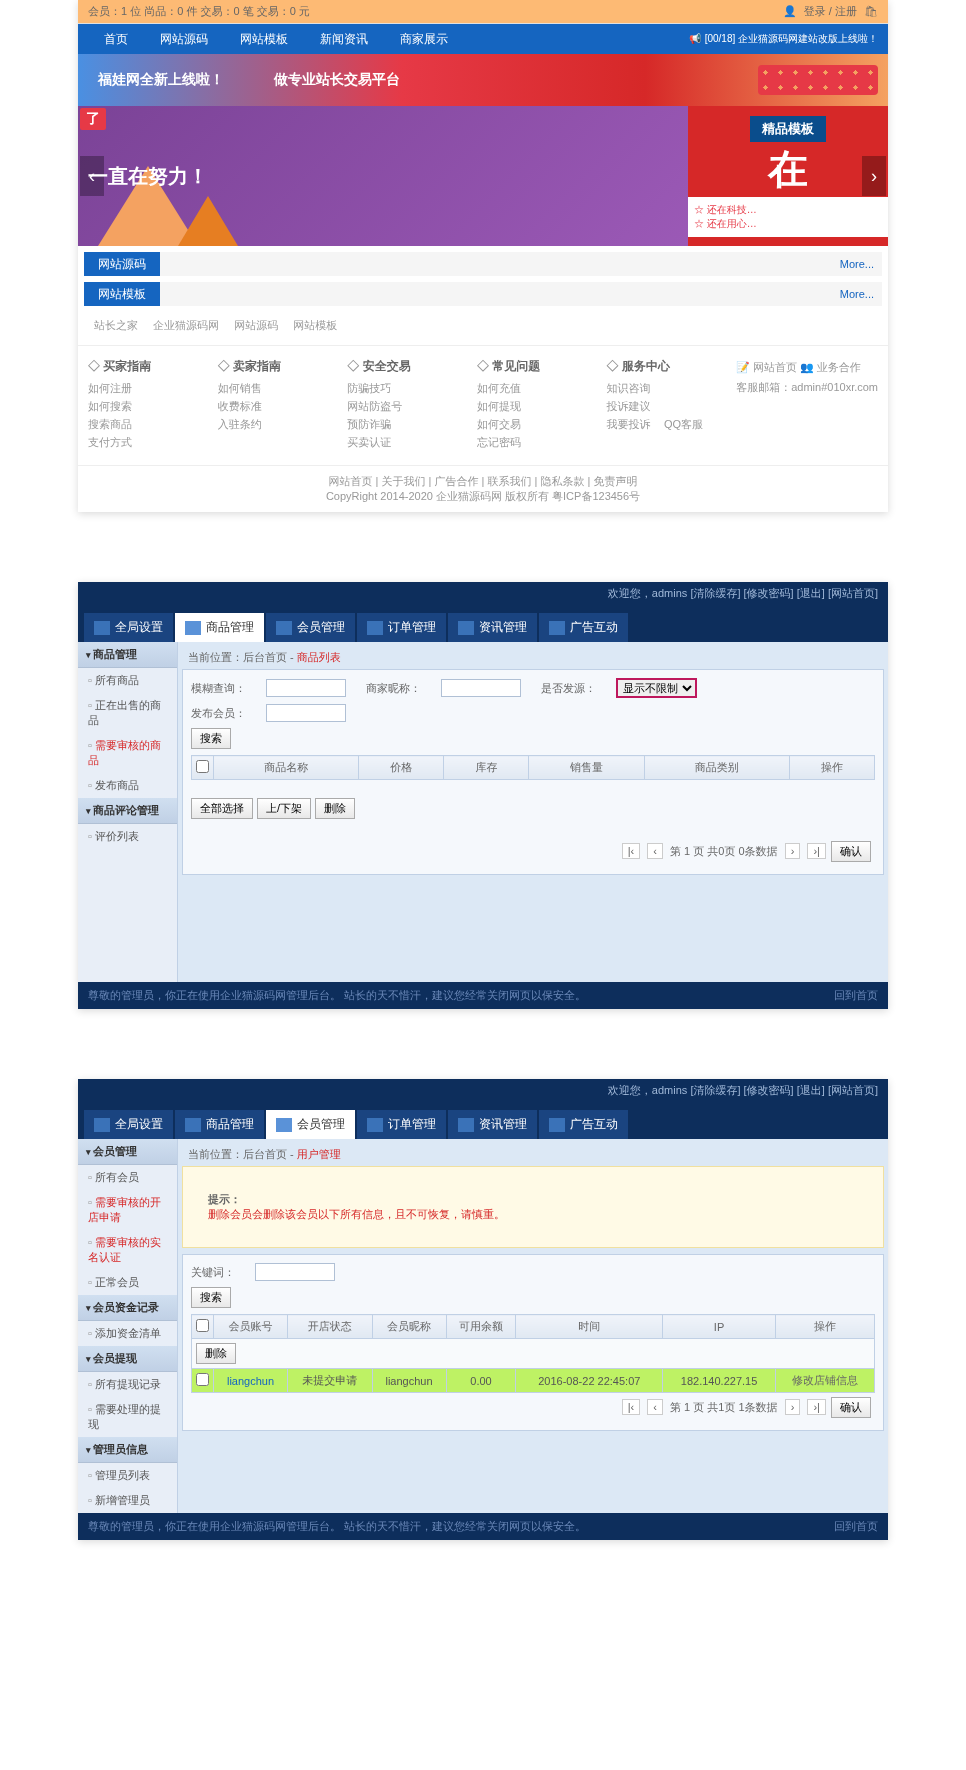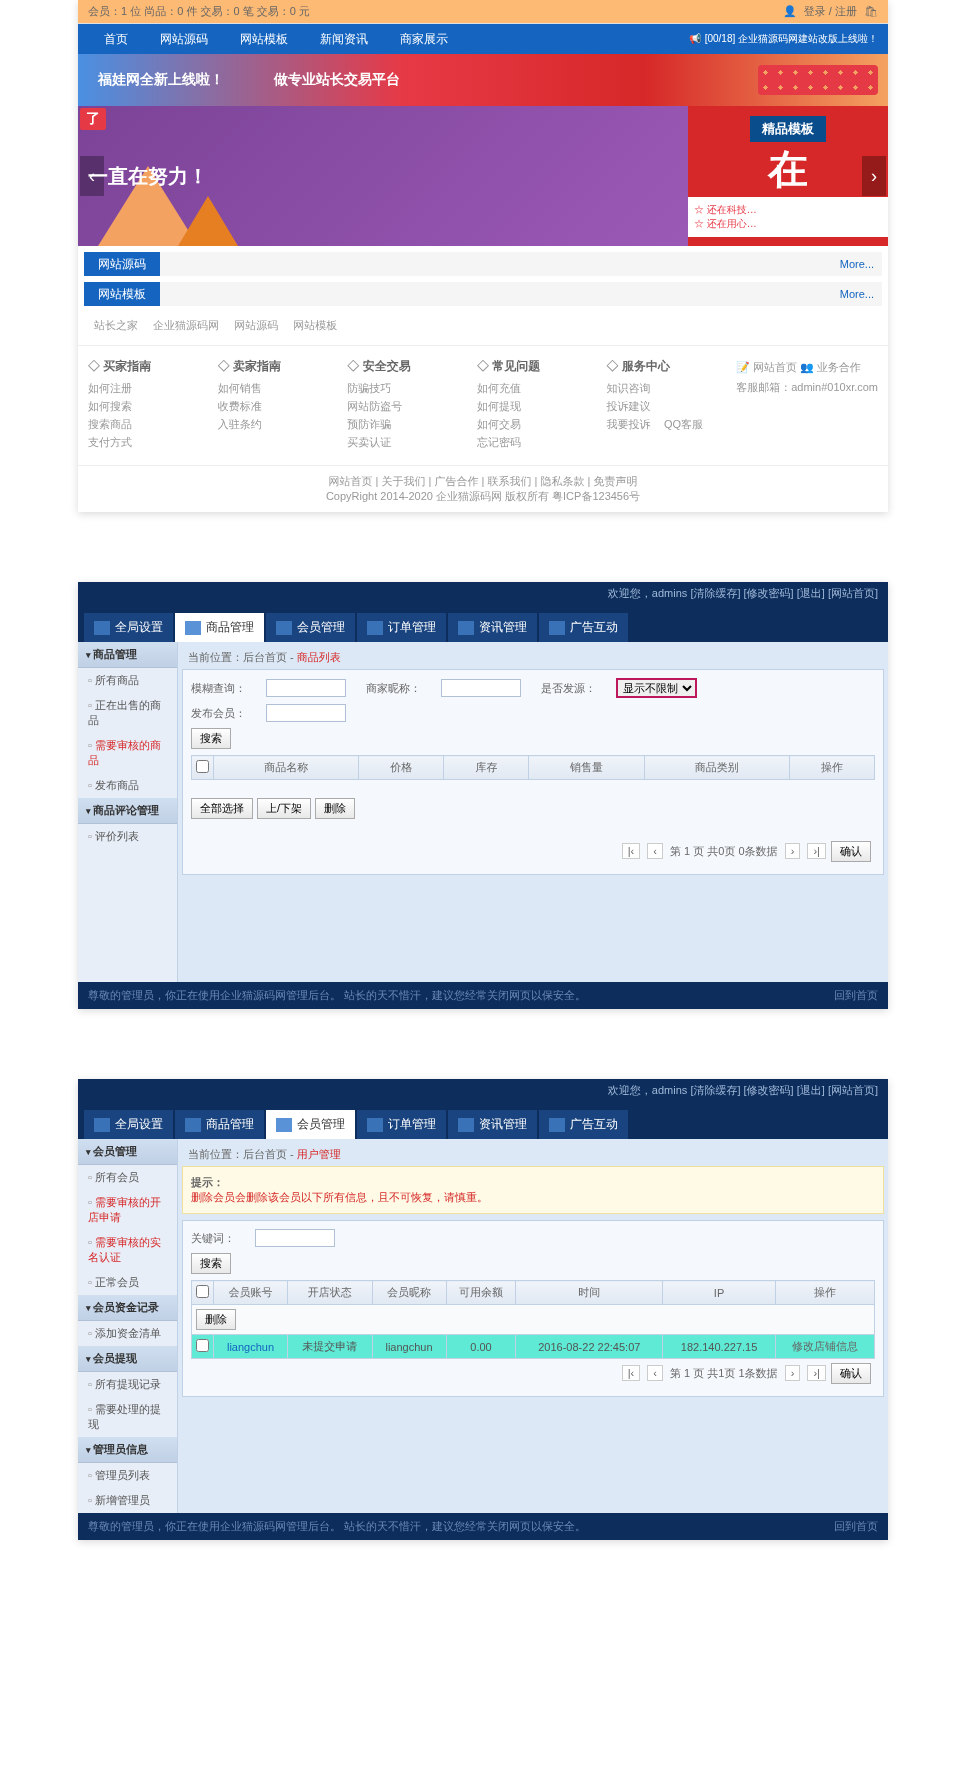--- a/index.html
+++ b/index.html
@@ -75,30 +75,30 @@
 .admin-side { width: 100px; background: #e8eef7; border-right: 1px solid #c0d0e5; }
 .admin-side-hdr { background: linear-gradient(#d0dff0, #c0d0e5); padding: 5px 8px; font-size: 11px; font-weight: bold; color: #333; border-bottom: 1px solid #b0c0d5; }
 .admin-side-hdr::before { content: '▾ '; font-size: 9px; }
 .admin-side a { display: block; padding: 5px 10px; font-size: 11px; color: #555; text-decoration: none; }
 .admin-side a::before { content: '▫ '; color: #999; }
 .admin-side a.red { color: #d62828; }
 .admin-main { flex: 1; background: #dce8f5; padding: 4px; }
 .admin-crumb { font-size: 11px; padding: 4px 6px; color: #666; }
 .admin-crumb .red { color: #d62828; }
 .admin-box { background: #f5f8fc; border: 1px solid #c0d0e5; padding: 8px; margin-bottom: 4px; }
-.admin-warn { background: #fffae6; border: 1px solid #f0e0a0; padding: 8px; font-size: 11px; color: #666; margin-bottom: 6px; }
+.admin-warn { background: #fffae6; border: 1px solid #f0e0a0; padding: 25px; font-size: 11px; color: #666; margin-bottom: 6px; }
 .admin-warn .red { color: #d62828; }
 .admin-form-row { display: flex; gap: 20px; margin-bottom: 6px; font-size: 11px; align-items: center; }
 .admin-form-row label { color: #666; }
 .admin-form-row input[type=text] { border: 1px solid #b0c0d5; padding: 2px 4px; width: 80px; font-size: 11px; }
 .admin-form-row select { border: 2px solid #be185d; padding: 1px; font-size: 11px; }
 .admin-btn { background: linear-gradient(#fff, #e8e8e8); border: 1px solid #aaa; padding: 2px 8px; font-size: 11px; cursor: pointer; }
 .admin-table { width: 100%; border-collapse: collapse; font-size: 11px; }
 .admin-table th { background: linear-gradient(#f0f4fa, #e0e8f2); border: 1px solid #c0d0e5; padding: 4px; font-weight: normal; color: #666; }
-.admin-table td { border: 1px solid #c0d0e5; padding: 4px; text-align: center; color: #555; background: #5eead4; }
+.admin-table td { border: 1px solid #c0d0e5; padding: 4px; text-align: center; color: #555; background: #bef264; }
 .admin-table td a { color: #1565c0; text-decoration: none; }
 .admin-actions { padding: 18px 0; display: flex; gap: 4px; }
 .admin-pager { text-align: right; padding: 4px; font-size: 11px; color: #666; }
 .admin-pager span { margin: 0 2px; }
 .admin-pager .pgbtn { border: 1px solid #ccc; padding: 1px 5px; background: #fff; }
 .admin-footer { background: #0d2e5c; color: #6a88b8; font-size: 11px; padding: 6px 10px; display: flex; justify-content: space-between; }
 .admin-footer a { color: #6a88b8; text-decoration: none; }
 </style>
 </head>
 <body>

